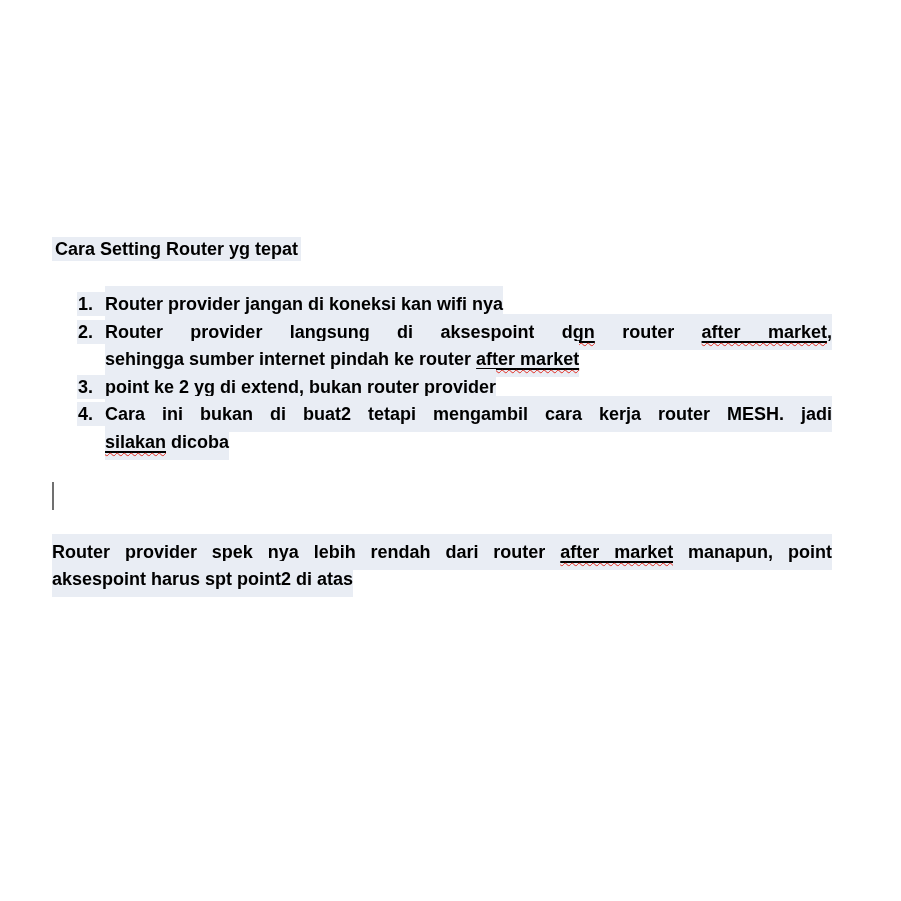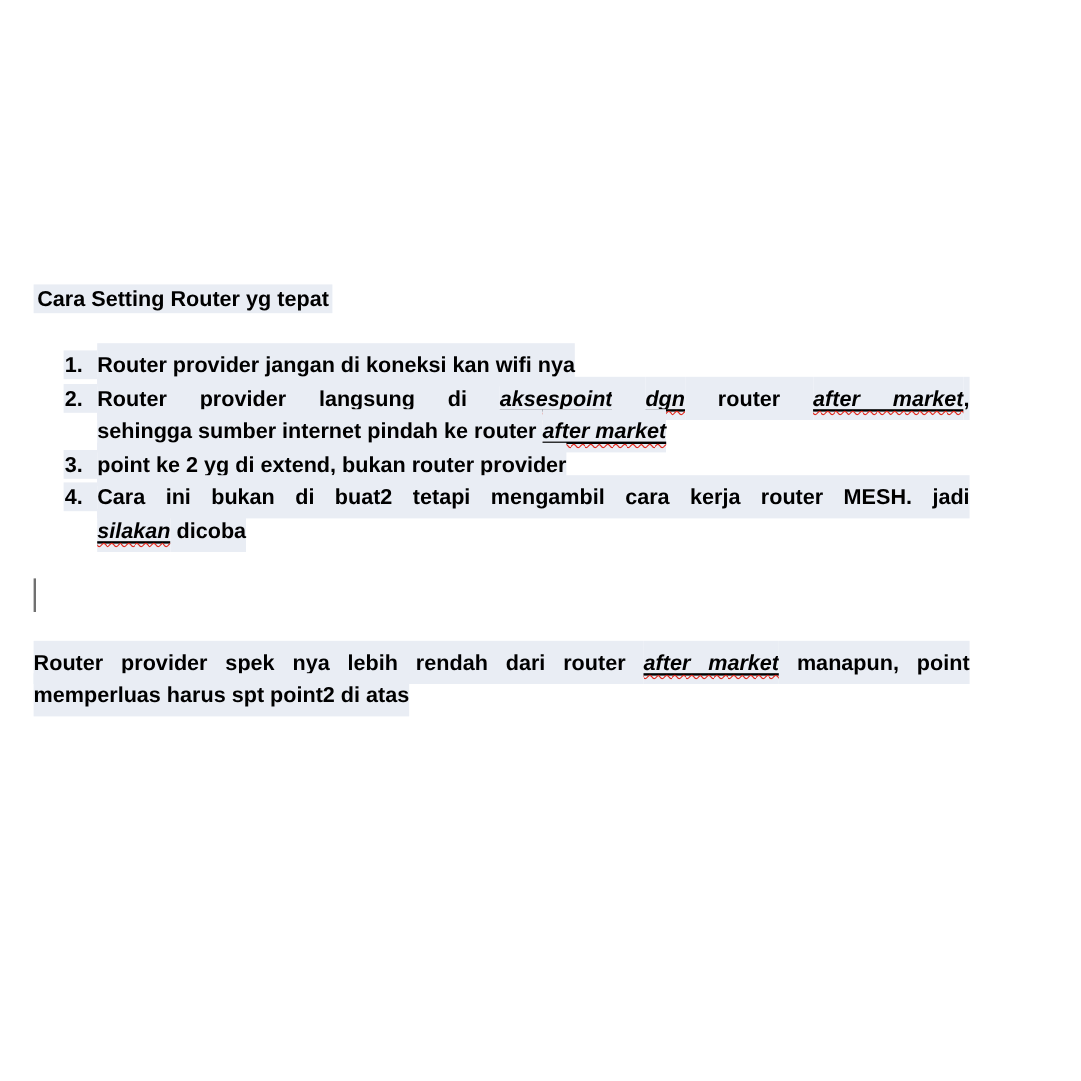--- a/index.html
+++ b/index.html
@@ -14,21 +14,21 @@
   body {
     width: 901px; height: 901px;
     background: var(--page);
     font-family: "Liberation Sans", sans-serif;
     font-weight: 700;
     color: var(--ink);
     overflow: hidden;
   }
   .page { position: relative; width: 901px; height: 901px; }
   .doc {
-    position: absolute; left: 28px; top: 236px; width: 780px;
+    position: absolute; left: 52px; top: 236px; width: 780px;
     font-size: 18px; line-height: 27.5px;
   }
   .blank { height: 27.5px; }
   .line { height: 27.5px; white-space: nowrap; }
   .hl { background: var(--hl); padding: 8px 0; }
   .pad { padding: 2px 3px; }
   .list { margin-left: 25px; }
   .item { display: flex; align-items: flex-start; }
   .num { flex: 0 0 28px; }
   .num .hl { padding: 2px 12px 2px 1px; }
@@ -41,21 +41,20 @@
     text-underline-offset: 2.5px;
     text-decoration-skip-ink: none;
   }
   .sq {
     text-decoration-line: underline;
     text-decoration-style: wavy;
     text-decoration-color: var(--sq);
     text-decoration-thickness: 1px;
     text-underline-offset: 4px;
     text-decoration-skip-ink: none;
-    font-style: italic;
   }
   .caret-line { height: 27.5px; position: relative; }
   .caret {
     position: absolute; left: 0; top: -2px;
     width: 2px; height: 28px;
     background: var(--caret);
   }
 </style>
 </head>
 <body>
@@ -115,17 +114,17 @@
 
     <div class="caret-line">
       <div class="caret"></div>
     </div>
 
     <div class="blank"></div>
 
 
     <div>
         <div class="jline"><span class="hl">Router provider spek nya lebih rendah dari router </span><span class="hl ul"><span class="sq">after market</span></span><span class="hl"> manapun, point</span></div>
-        <div class="lline"><span class="hl">memperluas harus spt point2 di atas</span></div>
+        <div class="lline"><span class="hl">aksespoint harus spt point2 di atas</span></div>
       </div>
 
   </div>
 </div>
 
 </body></html>

